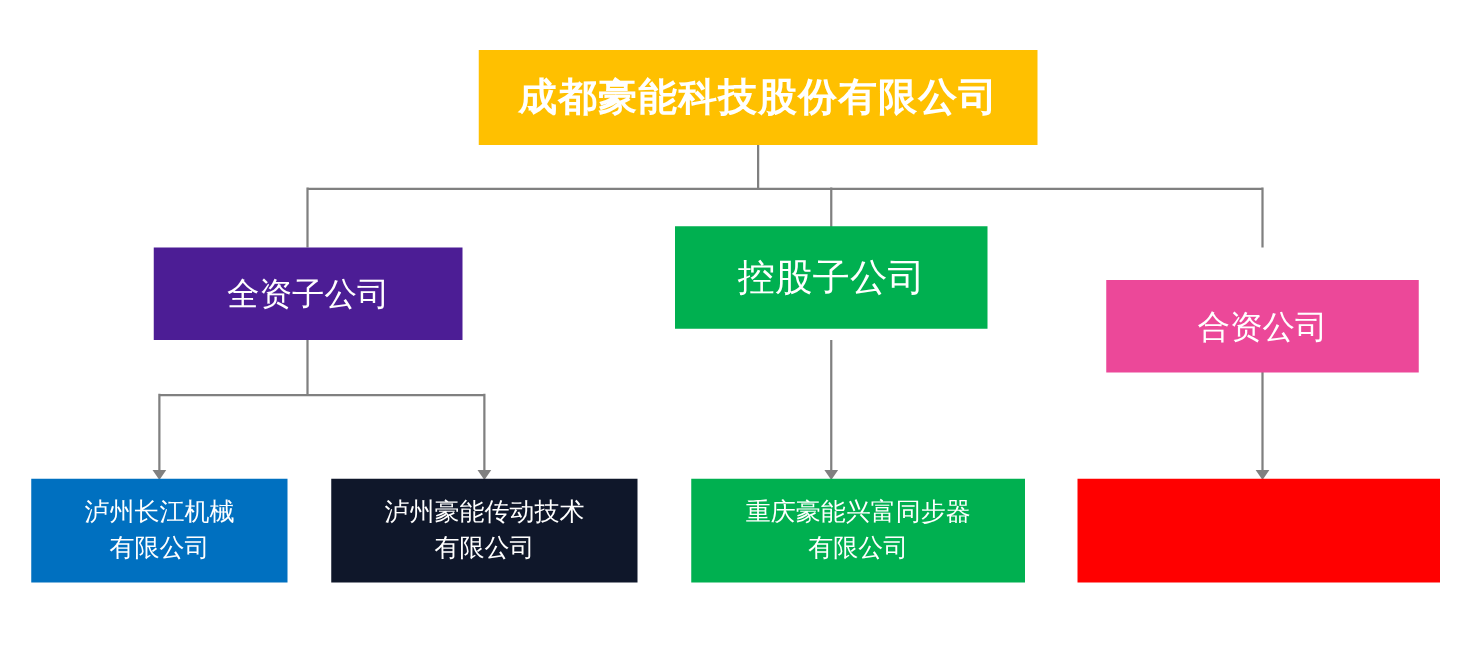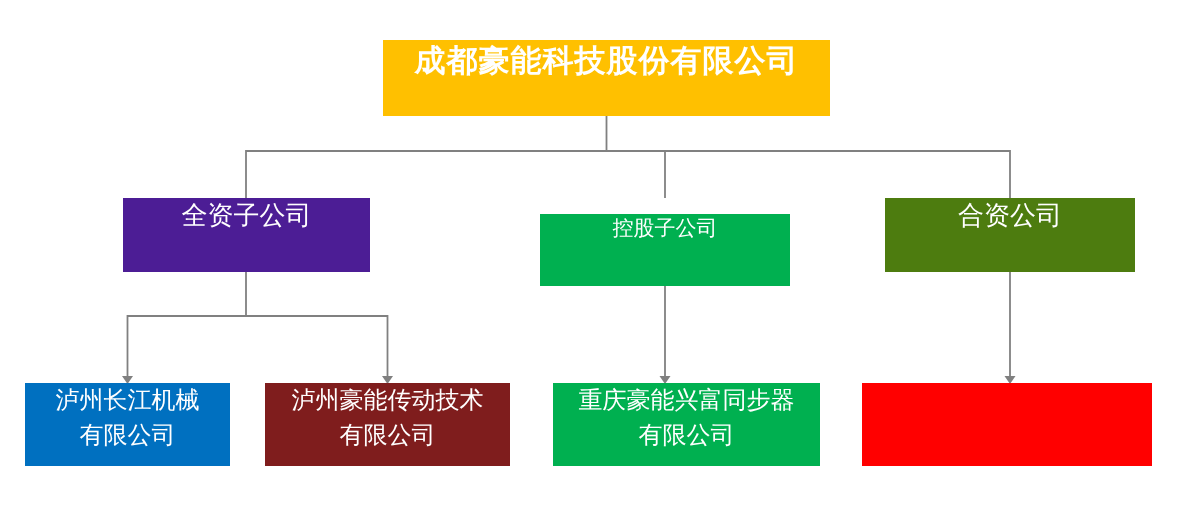--- a/index.html
+++ b/index.html
@@ -3,28 +3,28 @@
 <meta charset="utf-8">
 <style>
   html,body{margin:0;padding:0}
   body{font-family:"Liberation Sans","DejaVu Sans",sans-serif;background:#ffffff}
   #stage{position:relative;width:1178px;height:517px;background:#ffffff;overflow:hidden}
   .connectors{position:absolute;left:0;top:0;width:1178px;height:517px}
   .connectors line{stroke:#808080;stroke-width:1.8}
   .connectors .arrow{fill:#808080;stroke:none}
   .node{
     position:absolute;
-    display:flex;flex-direction:column;align-items:center;justify-content:flex-start;
+    display:flex;flex-direction:column;align-items:center;justify-content:center;
     color:#ffffff;text-align:center;box-sizing:border-box;
   }
   #node-root{left:383px;top:40px;width:447px;height:76px;font-size:31px;font-weight:bold;letter-spacing:1px}
   #cat-wholly{left:123px;top:198px;width:247px;height:74px;font-size:26px}
-  #cat-holding{left:540px;top:214px;width:250px;height:72px;font-size:21px}
+  #cat-holding{left:540px;top:181px;width:250px;height:82px;font-size:30px}
   #cat-joint{left:885px;top:198px;width:250px;height:74px;font-size:26px}
-  .leaf{font-size:24px;line-height:1.45}
+  .leaf{font-size:20px;line-height:1.45}
   #leaf-0{left:25px;top:383px;width:205px;height:83px}
   #leaf-1{left:265px;top:383px;width:245px;height:83px}
   #leaf-2{left:553px;top:383px;width:267px;height:83px}
   #leaf-3{left:862px;top:383px;width:290px;height:83px}
   .line-txt{display:block}
 </style>
 </head>
 <body>
 
 <div id="stage">
@@ -54,29 +54,29 @@
   <div class="node" id="node-root" style="background: rgb(255, 192, 0);">
     <span class="line-txt">成都豪能科技股份有限公司</span>
   </div>
 
   <div class="node" id="cat-wholly" style="background: #4c1d95;">
     <span class="line-txt">全资子公司</span>
   </div>
   <div class="node" id="cat-holding" style="background: rgb(0, 176, 80);">
     <span class="line-txt">控股子公司</span>
   </div>
-  <div class="node" id="cat-joint" style="background: #4d7c0f;">
+  <div class="node" id="cat-joint" style="background: #ec4899; margin-top: 26px;">
     <span class="line-txt">合资公司</span>
   </div>
 
   <div class="node leaf" id="leaf-0" style="background: rgb(0, 112, 192);">
     <span class="line-txt">泸州长江机械</span>
     <span class="line-txt">有限公司</span>
   </div>
-  <div class="node leaf" id="leaf-1" style="background: #7f1d1d;">
+  <div class="node leaf" id="leaf-1" style="background: #0f172a;">
     <span class="line-txt">泸州豪能传动技术</span>
     <span class="line-txt">有限公司</span>
   </div>
   <div class="node leaf" id="leaf-2" style="background: rgb(0, 176, 80);">
     <span class="line-txt">重庆豪能兴富同步器</span>
     <span class="line-txt">有限公司</span>
   </div>
   <div class="node leaf" id="leaf-3" style="background: rgb(255, 0, 0);">
   </div>
 

